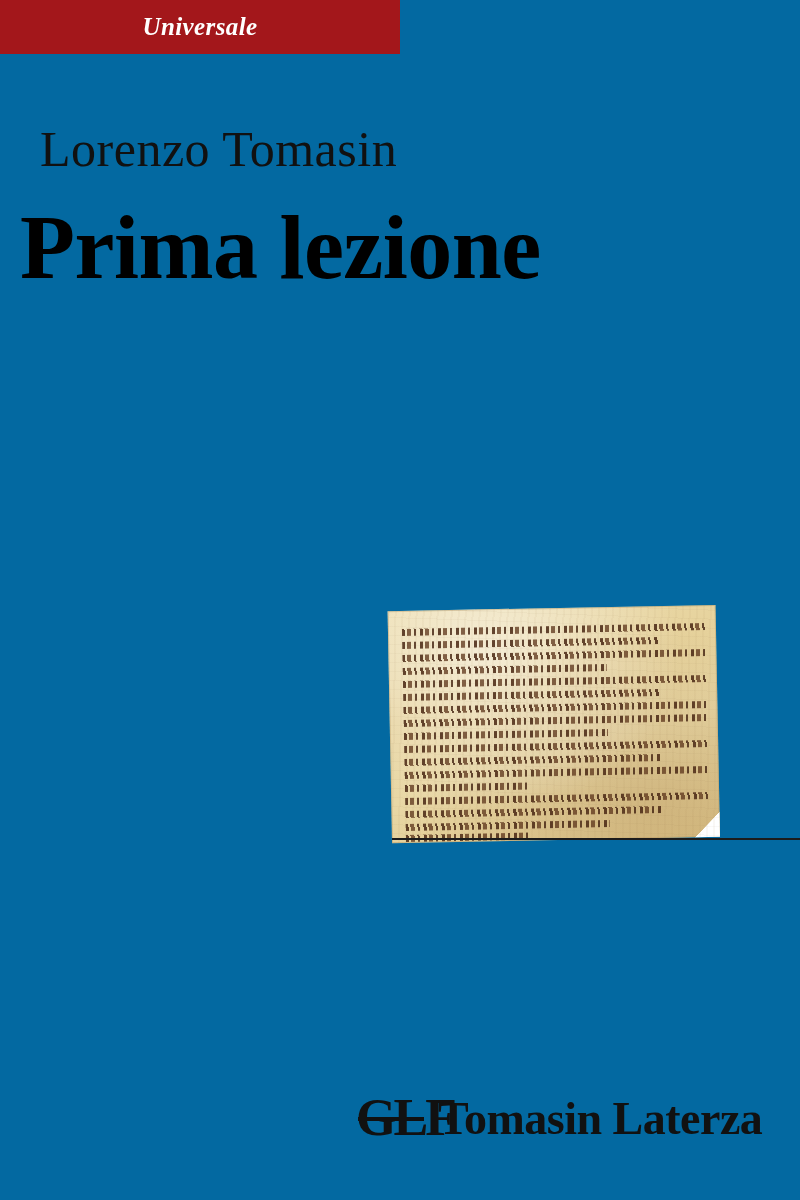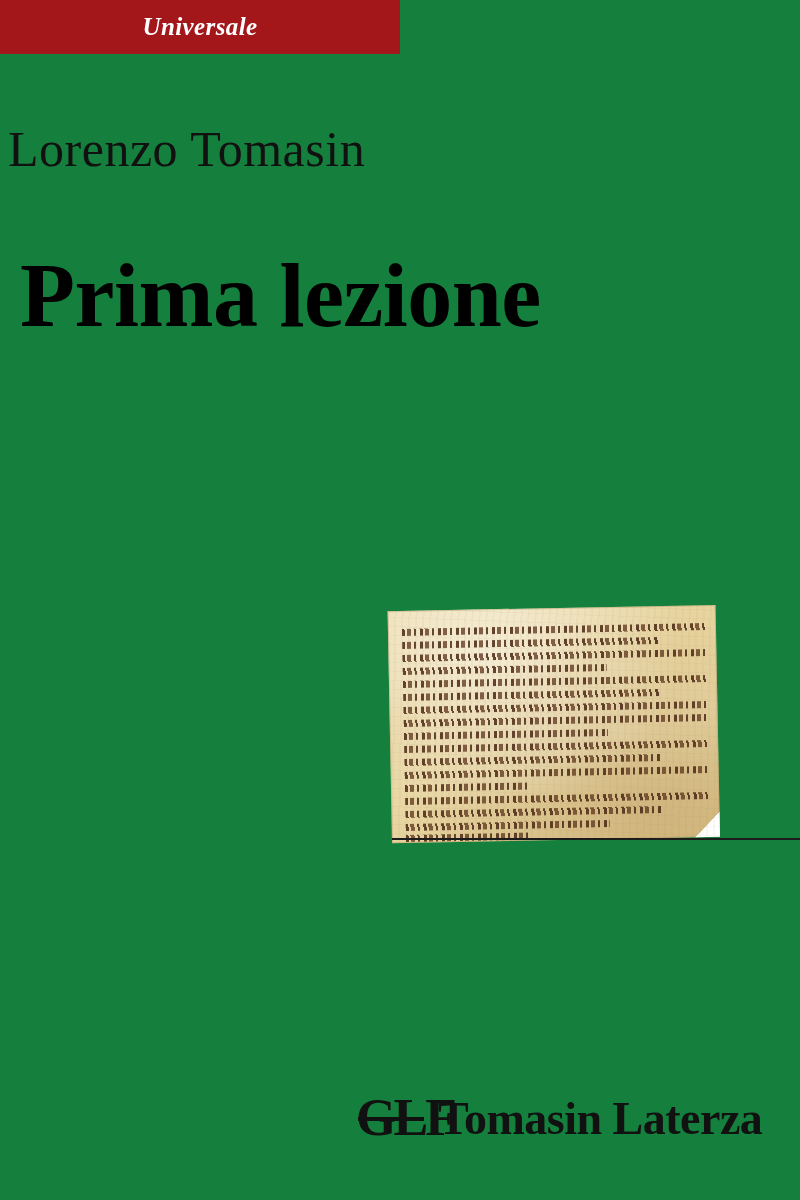--- a/index.html
+++ b/index.html
@@ -7,21 +7,21 @@
     padding: 0;
     background: #ffffff;
   }
   body {
     font-family: "Liberation Sans", sans-serif;
   }
   .cover {
     position: relative;
     width: 800px;
     height: 1200px;
-    background: #15803d;
+    background: #0369a1;
     overflow: hidden;
   }
 
   
   .series-bar {
     position: absolute;
     top: 0;
     left: 0;
     width: 400px;
     height: 54px;
@@ -38,21 +38,21 @@
     font-style: italic;
     font-weight: bold;
     font-size: 25px;
     letter-spacing: 0.4px;
   }
 
   
   .author {
     position: absolute;
     top: 122px;
-    left: 8px;
+    left: 40px;
     font-family: "Liberation Serif", serif;
     font-size: 50px;
     color: #111111;
     letter-spacing: 0.5px;
     line-height: 1.08;
   }
 
   
   .title {
     position: absolute;
@@ -62,21 +62,20 @@
     font-family: "Liberation Serif", serif;
     font-weight: bold;
     font-size: 90px;
     line-height: 1.16;
     color: #000000;
     letter-spacing: -0.5px;
   }
   .title-line {
     display: block;
     white-space: nowrap;
-    margin-top: 48px;
   }
 
   
   .manuscript-wrap {
     position: absolute;
     left: 392px;
     top: 608px;
     width: 328px;
     height: 232px;
   }

